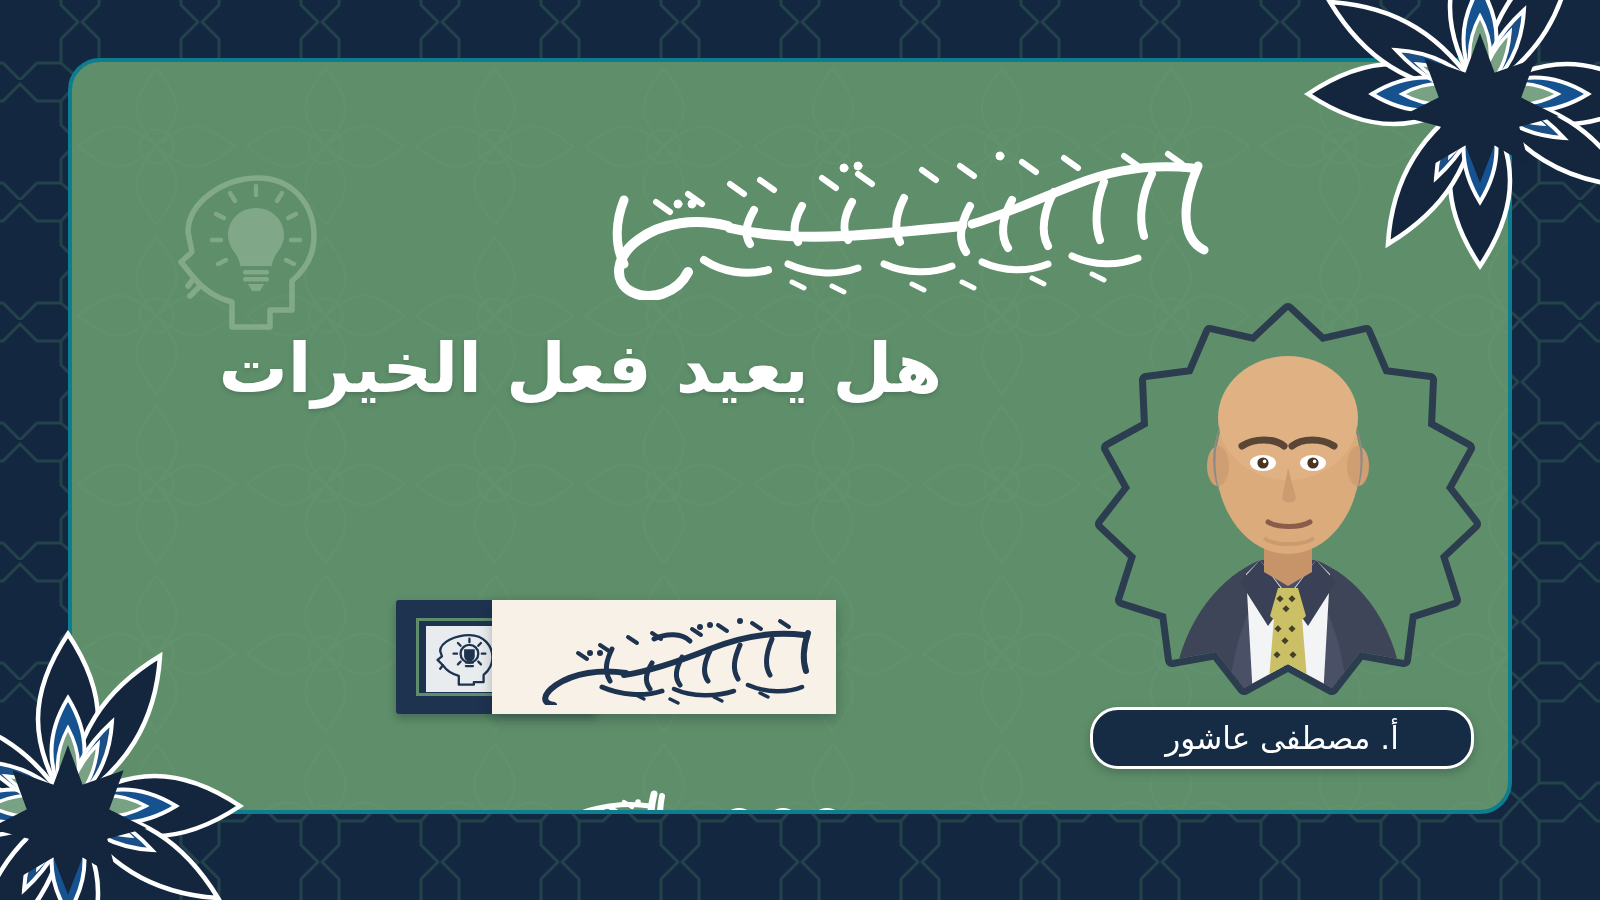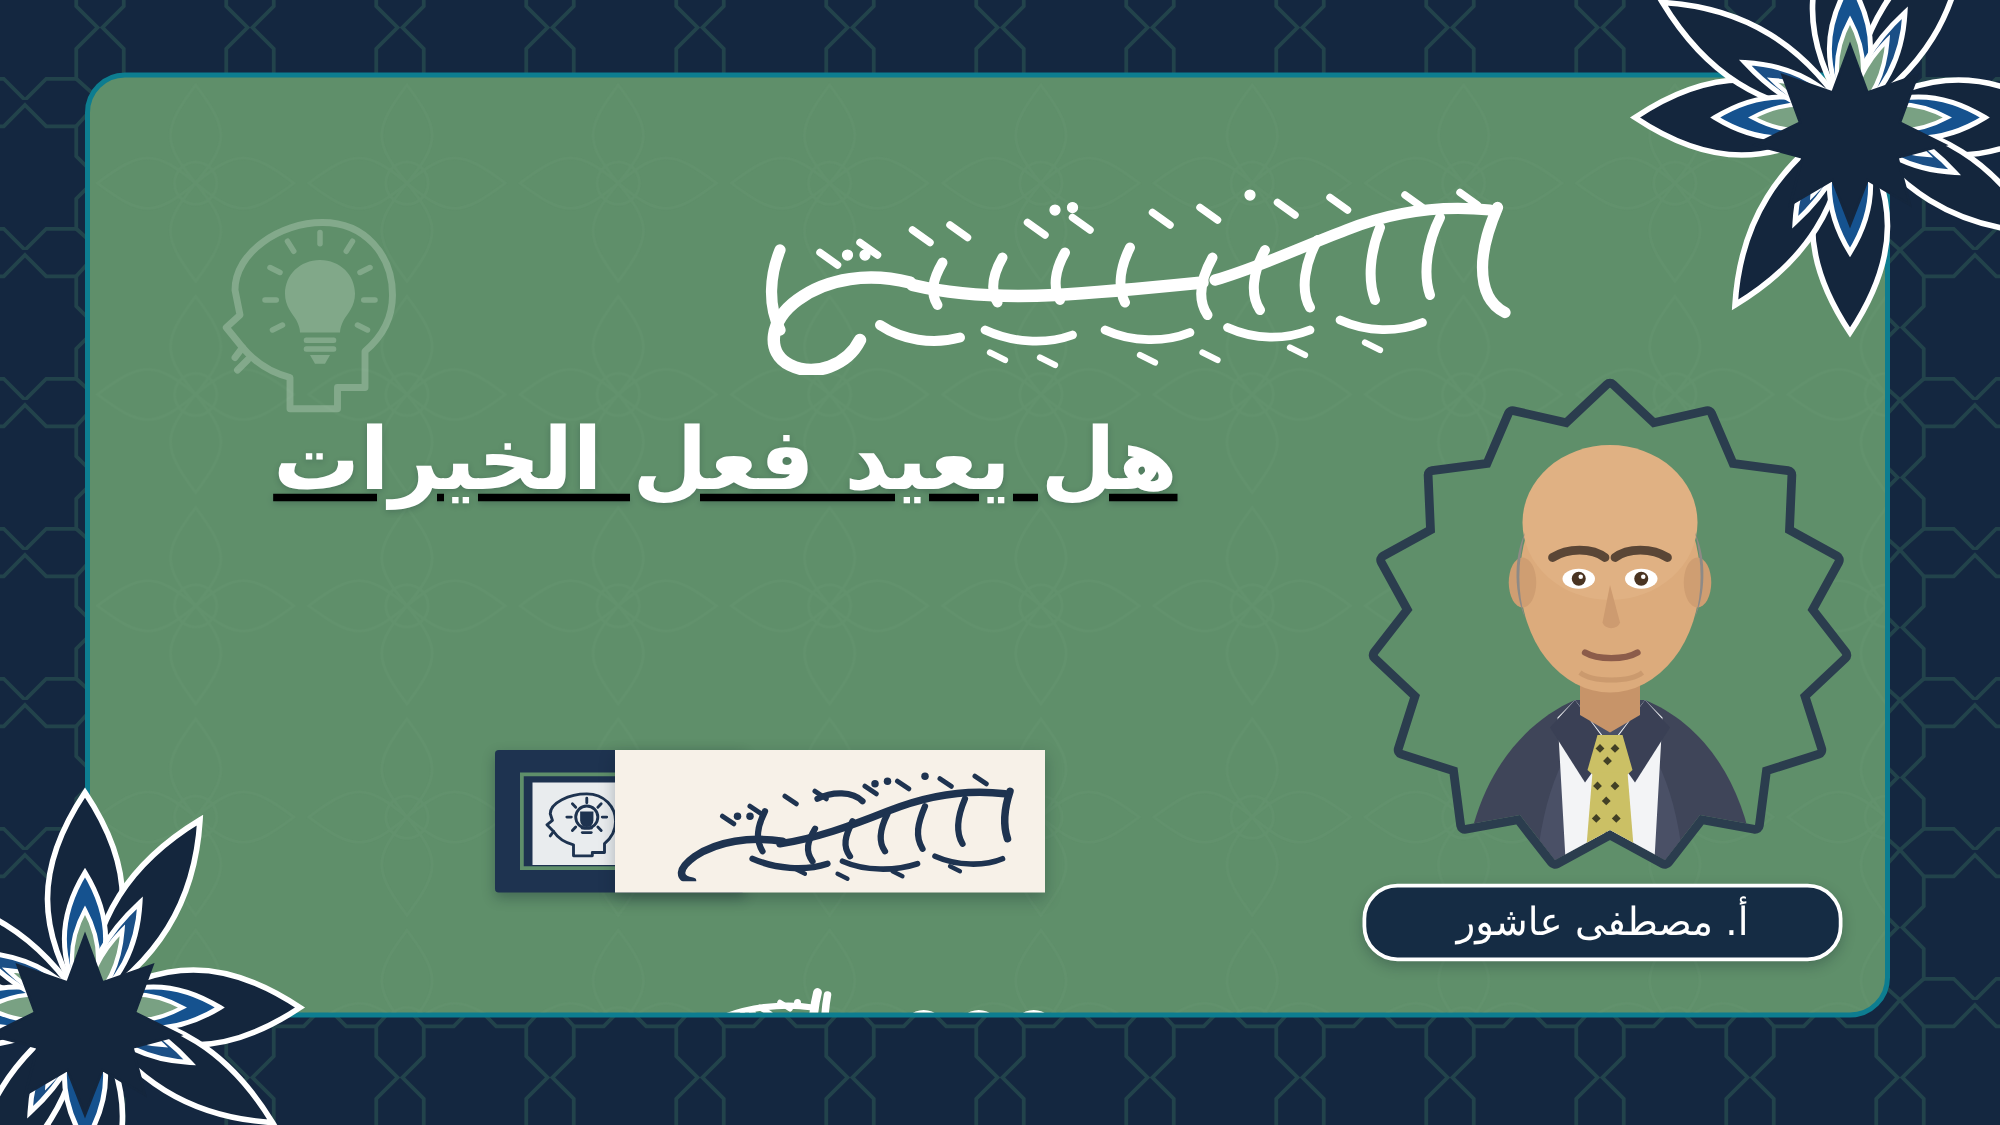--- a/index.html
+++ b/index.html
@@ -45,21 +45,20 @@
   
   #calligraphy-header{
     position:absolute;left:420px;top:78px;width:740px;height:160px;
   }
 
   
   #title-block{
     position:absolute;left:170px;top:258px;width:700px;
     text-align:center;
     direction:rtl;
-    text-decoration:underline;
   }
   #title-block .tline{
     color:#ffffff;
     font-size:69px;
     font-weight:bold;
     line-height:1.42;
     letter-spacing:0;
     white-space:nowrap;
     text-shadow:0 2px 5px rgba(12,30,45,.22);
   }

